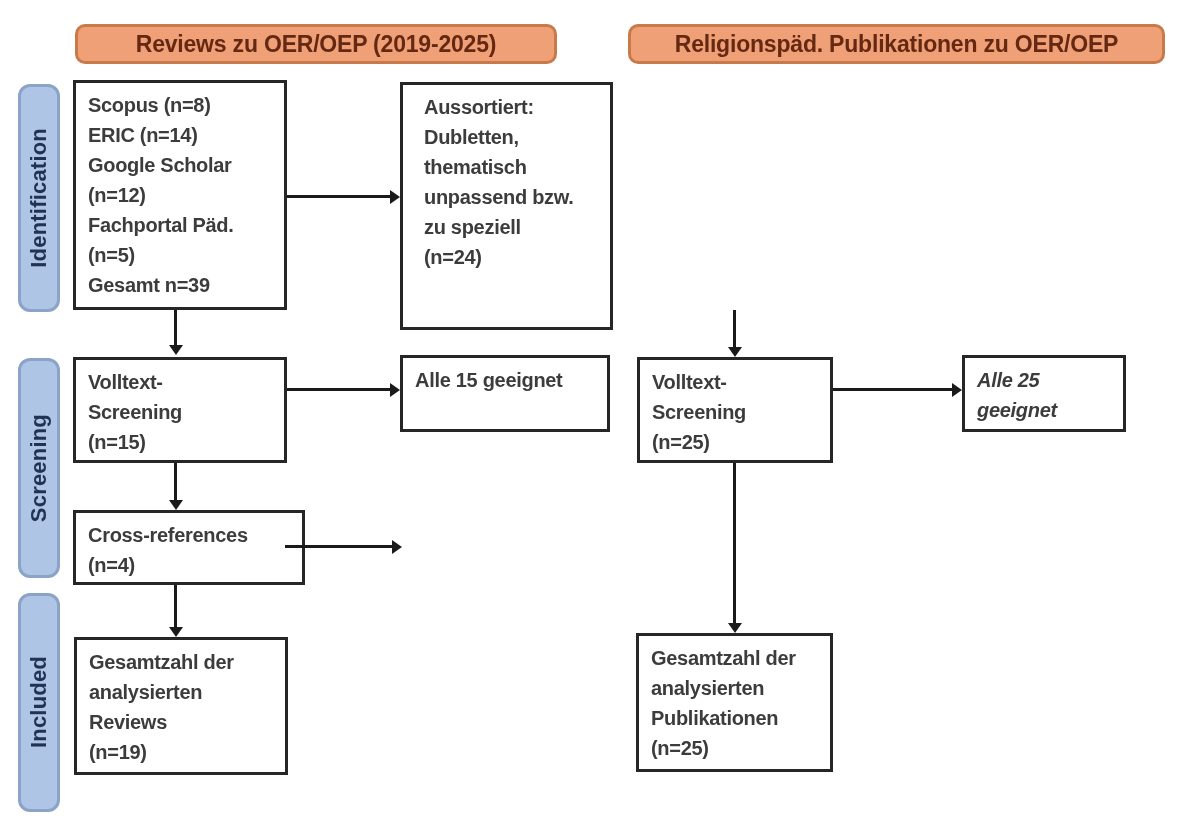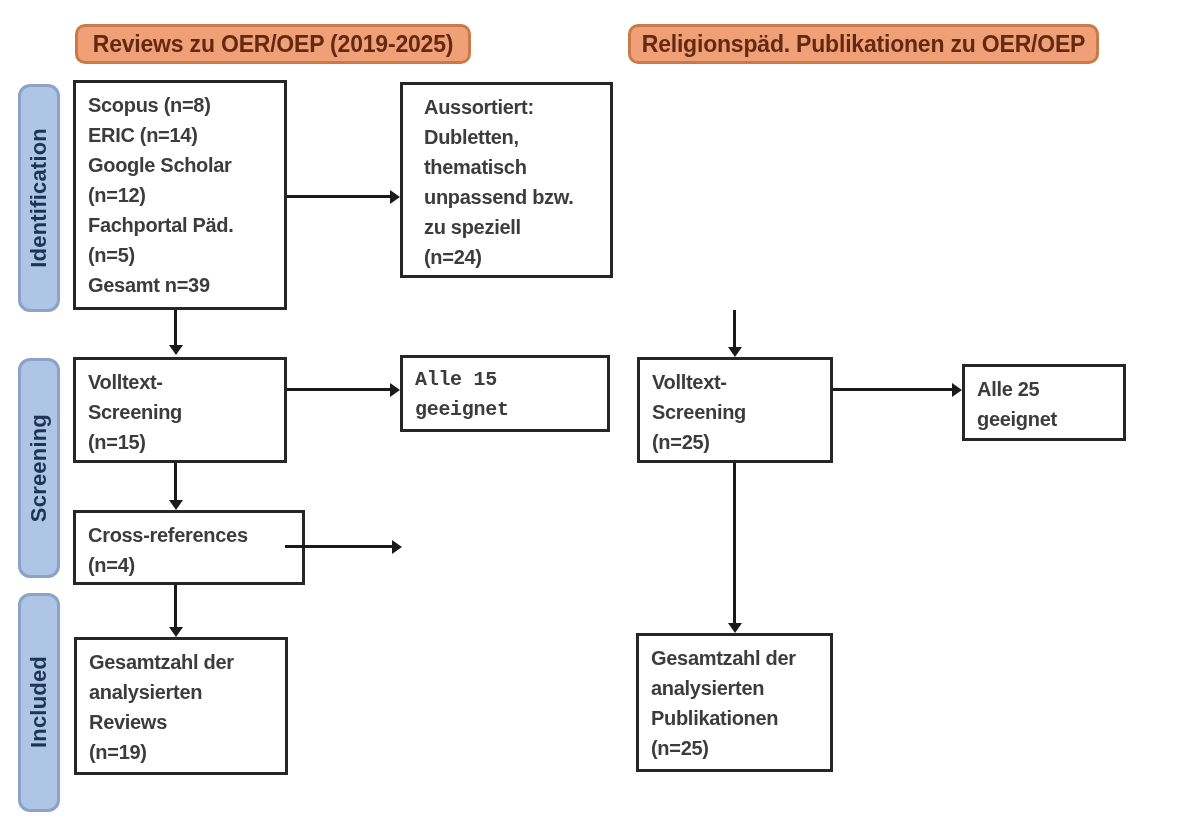--- a/index.html
+++ b/index.html
@@ -96,61 +96,61 @@
     border: 7px solid transparent;
     border-left: 10px solid #1a1a1a;
     border-right: 0;
   }
 </style>
 </head>
 <body>
 
 <div id="canvas">
 
-  <div class="col-header" style="left:75px; top:24px; width:396px; height:40px;">Reviews zu OER/OEP (2019-2025)</div>
-  <div class="col-header" style="left:628px; top:24px; width:471px; height:40px;">Religionspäd. Publikationen zu OER/OEP</div>
+  <div class="col-header" style="left:75px; top:24px; width:482px; height:40px;">Reviews zu OER/OEP (2019-2025)</div>
+  <div class="col-header" style="left:628px; top:24px; width:537px; height:40px;">Religionspäd. Publikationen zu OER/OEP</div>
 
   <div class="stage" style="left:18px; top:84px; width:42px; height:228px;">
     <span>Identification</span>
   </div>
   <div class="stage" style="left:18px; top:358px; width:42px; height:220px;">
     <span>Screening</span>
   </div>
   <div class="stage" style="left:18px; top:593px; width:42px; height:219px;">
     <span>Included</span>
   </div>
 
   <div class="fbox" style="left:73px; top:80px; width:214px; height:230px;">Scopus (n=8)
 ERIC (n=14)
 Google Scholar
 (n=12)
 Fachportal Päd.
 (n=5)
 Gesamt n=39</div>
-  <div class="fbox" style="left:400px; top:82px; width:213px; height:196px;padding-left:21px;">Aussortiert:
+  <div class="fbox" style="left:400px; top:82px; width:213px; height:248px;padding-left:21px;">Aussortiert:
 Dubletten,
 thematisch
 unpassend bzw.
 zu speziell
 (n=24)</div>
   <div class="fbox" style="left:73px; top:357px; width:214px; height:106px;">Volltext-
 Screening
 (n=15)</div>
-  <div class="fbox" style="left:400px; top:355px; width:210px; height:77px;font-family:Liberation Mono, monospace;">Alle 15 geeignet</div>
+  <div class="fbox" style="left:400px; top:355px; width:210px; height:77px;">Alle 15 geeignet</div>
   <div class="fbox" style="left:73px; top:510px; width:232px; height:75px;">Cross-references
 (n=4)</div>
   <div class="fbox" style="left:74px; top:637px; width:214px; height:138px;">Gesamtzahl der
 analysierten
 Reviews
 (n=19)</div>
 
   <div class="fbox" style="left:637px; top:357px; width:196px; height:106px;">Volltext-
 Screening
 (n=25)</div>
-  <div class="fbox" style="left:962px; top:364px; width:164px; height:77px;">Alle 25 geeignet</div>
+  <div class="fbox" style="left:962px; top:355px; width:164px; height:77px;font-style:italic;">Alle 25 geeignet</div>
   <div class="fbox" style="left:636px; top:633px; width:197px; height:139px;">Gesamtzahl der
 analysierten
 Publikationen
 (n=25)</div>
 
   <div class="av" style="left:174px; top:310px; height:35px;"></div>
   <div class="ah" style="left:287px; top:195px; width:103px;"></div>
   <div class="av" style="left:174px; top:463px; height:37px;"></div>
   <div class="ah" style="left:287px; top:388px; width:103px;"></div>
   <div class="ah" style="left:285px; top:545px; width:107px;"></div>

